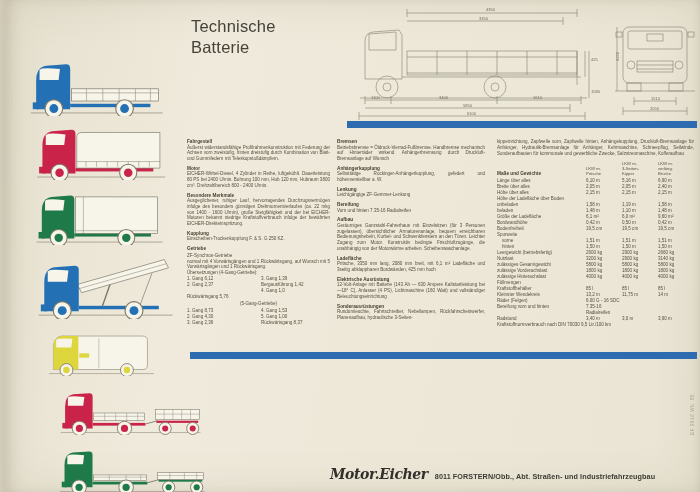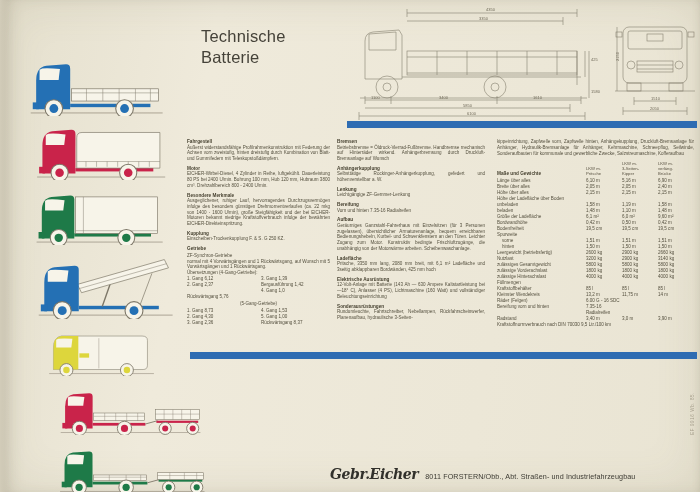--- a/index.html
+++ b/index.html
@@ -4,21 +4,21 @@
 <style>
   html,body{margin:0;padding:0;background:#b7b2a4;}
   .page{
     position:relative;width:700px;height:492px;overflow:hidden;
     background:linear-gradient(100deg,#e5e0ce 0%,#efeadb 28%,#ece7d7 70%,#e9e4d3 100%);
     box-shadow:inset 0 0 46px rgba(120,110,80,.14), inset 14px 0 20px -12px rgba(90,80,60,.38), inset -6px 0 10px -8px rgba(90,80,60,.25);
     font-family:"Liberation Sans",sans-serif;color:#55503f;
   }
   .edge-left{position:absolute;left:0;top:0;width:9px;height:100%;
     background:linear-gradient(90deg,#d2ccb9,rgba(210,204,185,0));}
-  .title{position:absolute;left:187px;top:12px;margin:14px;
+  .title{position:absolute;left:187px;top:12px;margin:4px;
     font-size:16.5px;font-weight:500;line-height:1.28;letter-spacing:.2px;color:#454239;}
   .truck{position:absolute;}
   .bar{position:absolute;height:7px;}
   .cols{position:absolute;top:139px;}
   .col{position:absolute;top:0;}
   .col1{left:187px;width:143px;}
   .col2{left:337px;width:148px;}
   .col3{left:497px;width:197px;}
   .sec{margin:0 0 4px 0;}
   .sec h3{margin:0 0 .5px 0;font-size:4.7px;color:#474231;}
@@ -33,21 +33,21 @@
   .section-title{font-size:4.7px;font-weight:bold;color:#474231;}
   .table-rows{font-size:4.55px;line-height:1.32;}
   .trow{display:grid;grid-template-columns:89px 36px 36px 36px;}
   .trow.indent .tlabel{padding-left:5px;}
   .trow.full{grid-template-columns:1fr;}
   .tspan{grid-column:2/5;white-space:pre-line;}
   .tlabel{overflow:hidden;white-space:nowrap;}
   .footer{position:absolute;left:330px;top:466px;display:flex;align-items:baseline;gap:7px;}
   .brand{font-family:"DejaVu Serif",serif;font-style:italic;font-weight:bold;
     font-size:14px;color:#31302b;letter-spacing:-.4px;}
-  .address{font-size:7.2px;font-weight:normal;color:#3c3a33;letter-spacing:.1px;}
+  .address{font-size:7.2px;font-weight:bold;color:#3c3a33;letter-spacing:.1px;}
   .edge-note{position:absolute;right:5px;top:392px;writing-mode:vertical-rl;transform:rotate(180deg);
     font-size:4.5px;color:#a49d8a;letter-spacing:.6px;}
   .dim{font-size:4px;fill:#6e6858;font-family:"Liberation Sans",sans-serif;}
 </style>
 </head>
 <body>
 
 <div class="page">
   <div class="edge-left"></div>
 
@@ -463,18 +463,18 @@
             <span class="tval">3,90 m</span>
           </div>
           <div class="trow full">
             <span class="tlabel">Kraftstoffnormverbrauch nach DIN 70030 9,5 Ltr./100 km</span>
           </div>
         </div>
     </div>
   </div>
 
   <div class="footer">
-    <span class="brand">Gebr.Eicher</span>
+    <span class="brand">Motor.Eicher</span>
     <span class="address">8011 FORSTERN/Obb., Abt. Straßen- und Industriefahrzeugbau</span>
   </div>
 
   <div class="edge-note">EF 9916 Wb. 85.</div>
 </div>
 
 </body></html>

